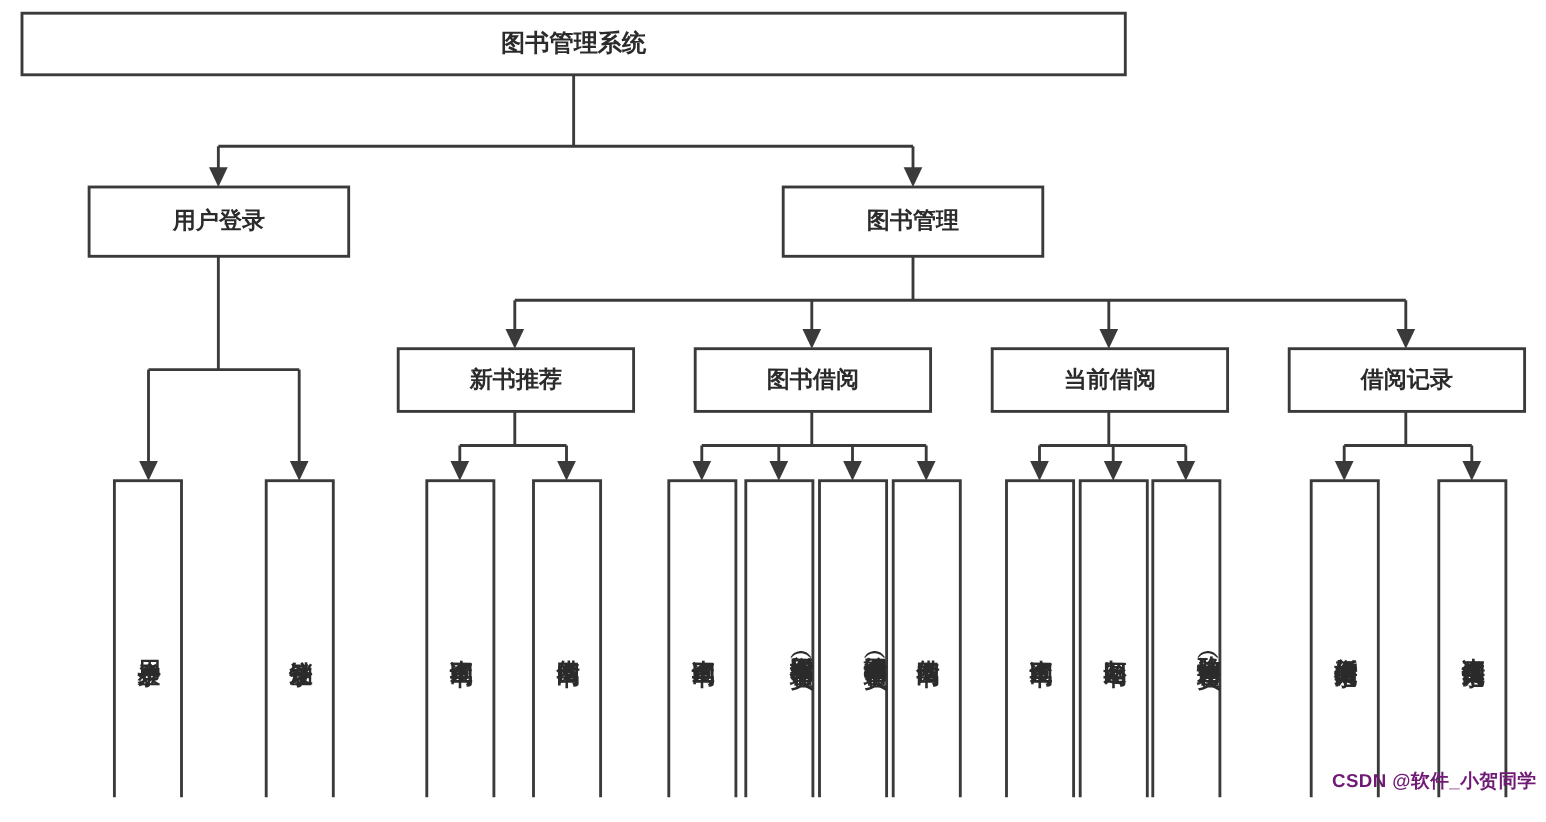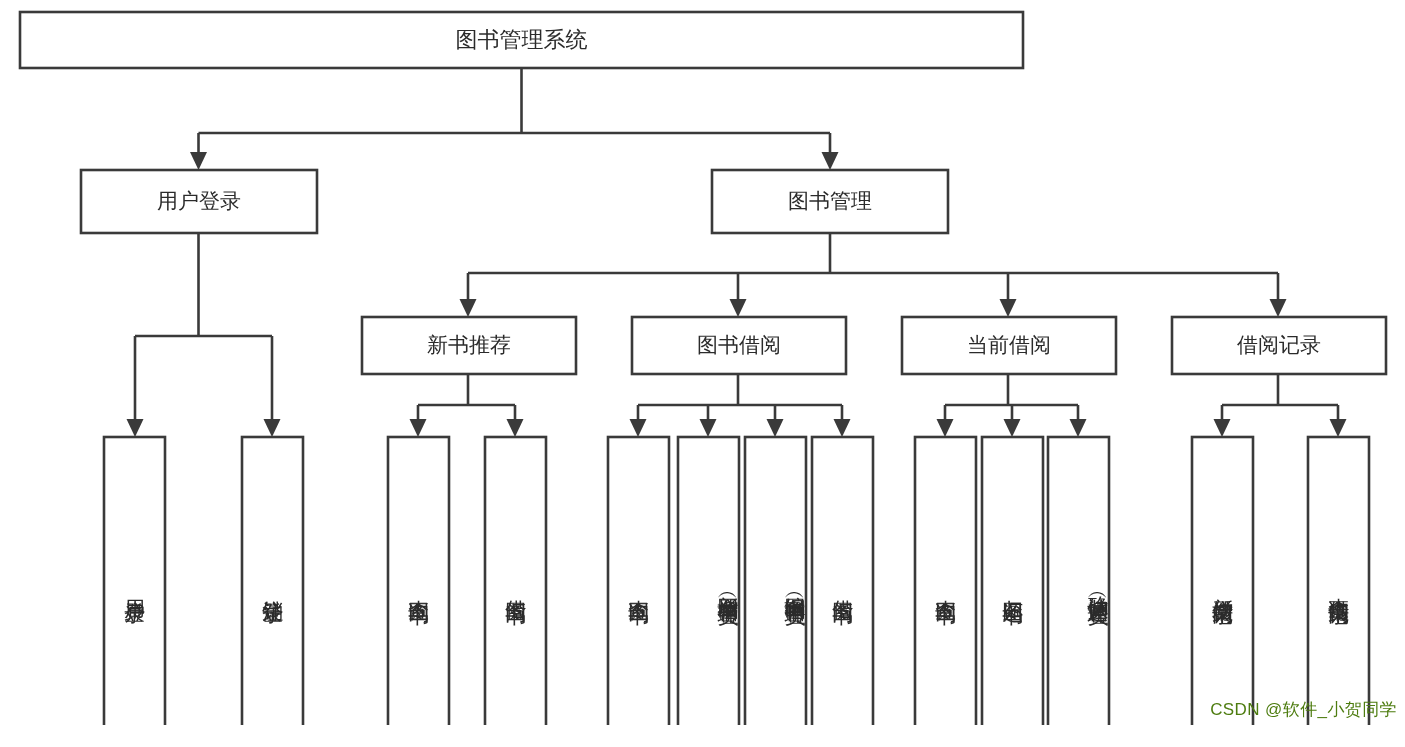--- a/index.html
+++ b/index.html
@@ -10,20 +10,21 @@
   }
   body {
     font-family: "Liberation Sans", "DejaVu Sans", sans-serif;
   }
   #diagram-root {
     position: relative;
     width: 1405px;
     height: 725px;
     background: #ffffff;
     overflow: hidden;
+    font-weight: bold;
   }
   svg#flow-svg {
     position: absolute;
     left: 0;
     top: 0;
     width: 1405px;
     height: 747px;
     display: block;
   }
   .node-rect {
@@ -71,21 +72,21 @@
     text-align: center;
     white-space: nowrap;
     pointer-events: none;
   }
   .watermark {
     position: absolute;
     right: 8px;
     bottom: 4px;
     font-family: "Liberation Sans", "DejaVu Sans", sans-serif;
     font-size: 17px;
-    color: #4d7c0f;
+    color: #701a75;
     letter-spacing: 0.4px;
     white-space: nowrap;
     margin-top: 27px;
   }
 </style>
 </head>
 <body>
 
 <div id="diagram-root">
 

